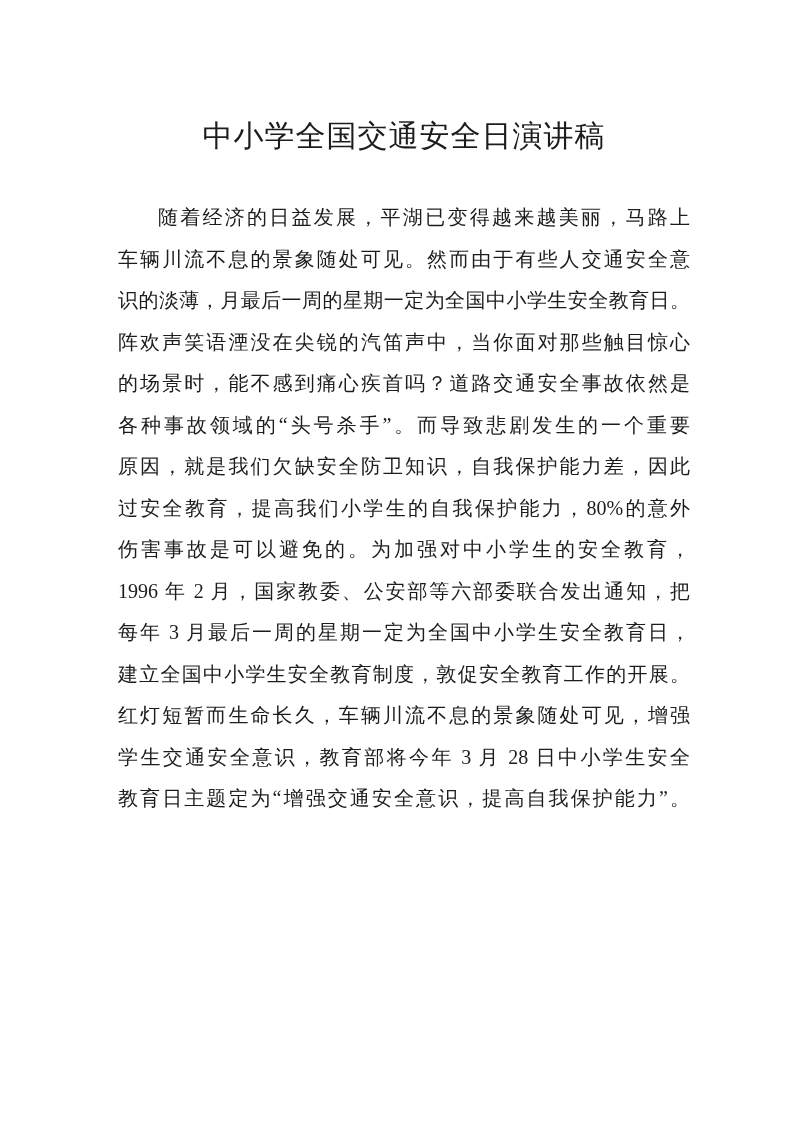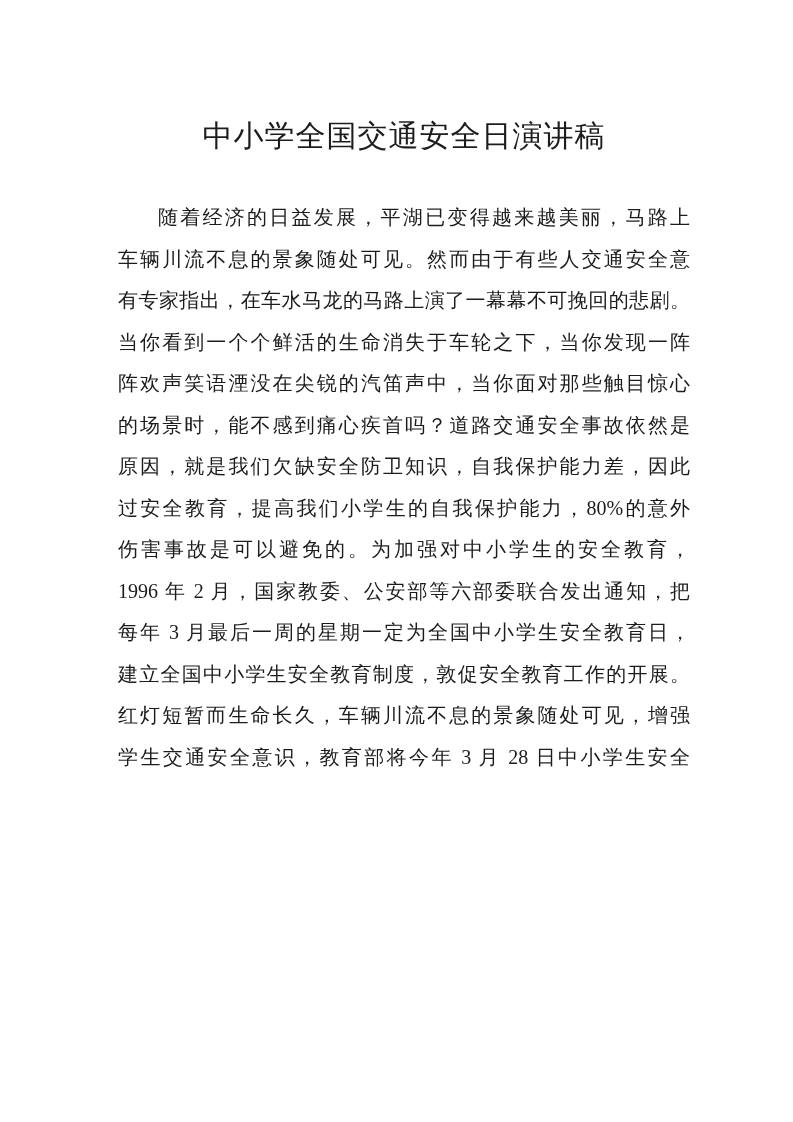--- a/index.html
+++ b/index.html
@@ -59,27 +59,28 @@
 </style>
 </head>
 <body>
 
 <div class="page">
   <div class="content">
     <h1 class="doc-title">中小学全国交通安全日演讲稿</h1>
     <div class="body-lines">
         <div class="line">随着经济的日益发展，平湖已变得越来越美丽，马路上</div>
         <div class="line">车辆川流不息的景象随处可见。然而由于有些人交通安全意</div>
-        <div class="line">有专家指出，在车水马龙的马路上演了一幕幕不可挽回的悲剧。</div>
-        <div class="line">当你看到一个个鲜活的生命消失于车轮之下，当你发现一阵</div>
+        <div class="line">识的淡薄，月最后一周的星期一定为全国中小学生安全教育日。</div>
         <div class="line">阵欢声笑语湮没在尖锐的汽笛声中，当你面对那些触目惊心</div>
         <div class="line">的场景时，能不感到痛心疾首吗？道路交通安全事故依然是</div>
+        <div class="line">各种事故领域的“头号杀手”。而导致悲剧发生的一个重要</div>
         <div class="line">原因，就是我们欠缺安全防卫知识，自我保护能力差，因此</div>
         <div class="line">过安全教育，提高我们小学生的自我保护能力，80%的意外</div>
         <div class="line">伤害事故是可以避免的。为加强对中小学生的安全教育，</div>
         <div class="line">1996 年 2 月，国家教委、公安部等六部委联合发出通知，把</div>
         <div class="line">每年 3 月最后一周的星期一定为全国中小学生安全教育日，</div>
         <div class="line">建立全国中小学生安全教育制度，敦促安全教育工作的开展。</div>
         <div class="line">红灯短暂而生命长久，车辆川流不息的景象随处可见，增强</div>
         <div class="line">学生交通安全意识，教育部将今年 3 月 28 日中小学生安全</div>
+        <div class="line">教育日主题定为“增强交通安全意识，提高自我保护能力”。</div>
       </div>
   </div>
 </div>
 
 </body></html>

